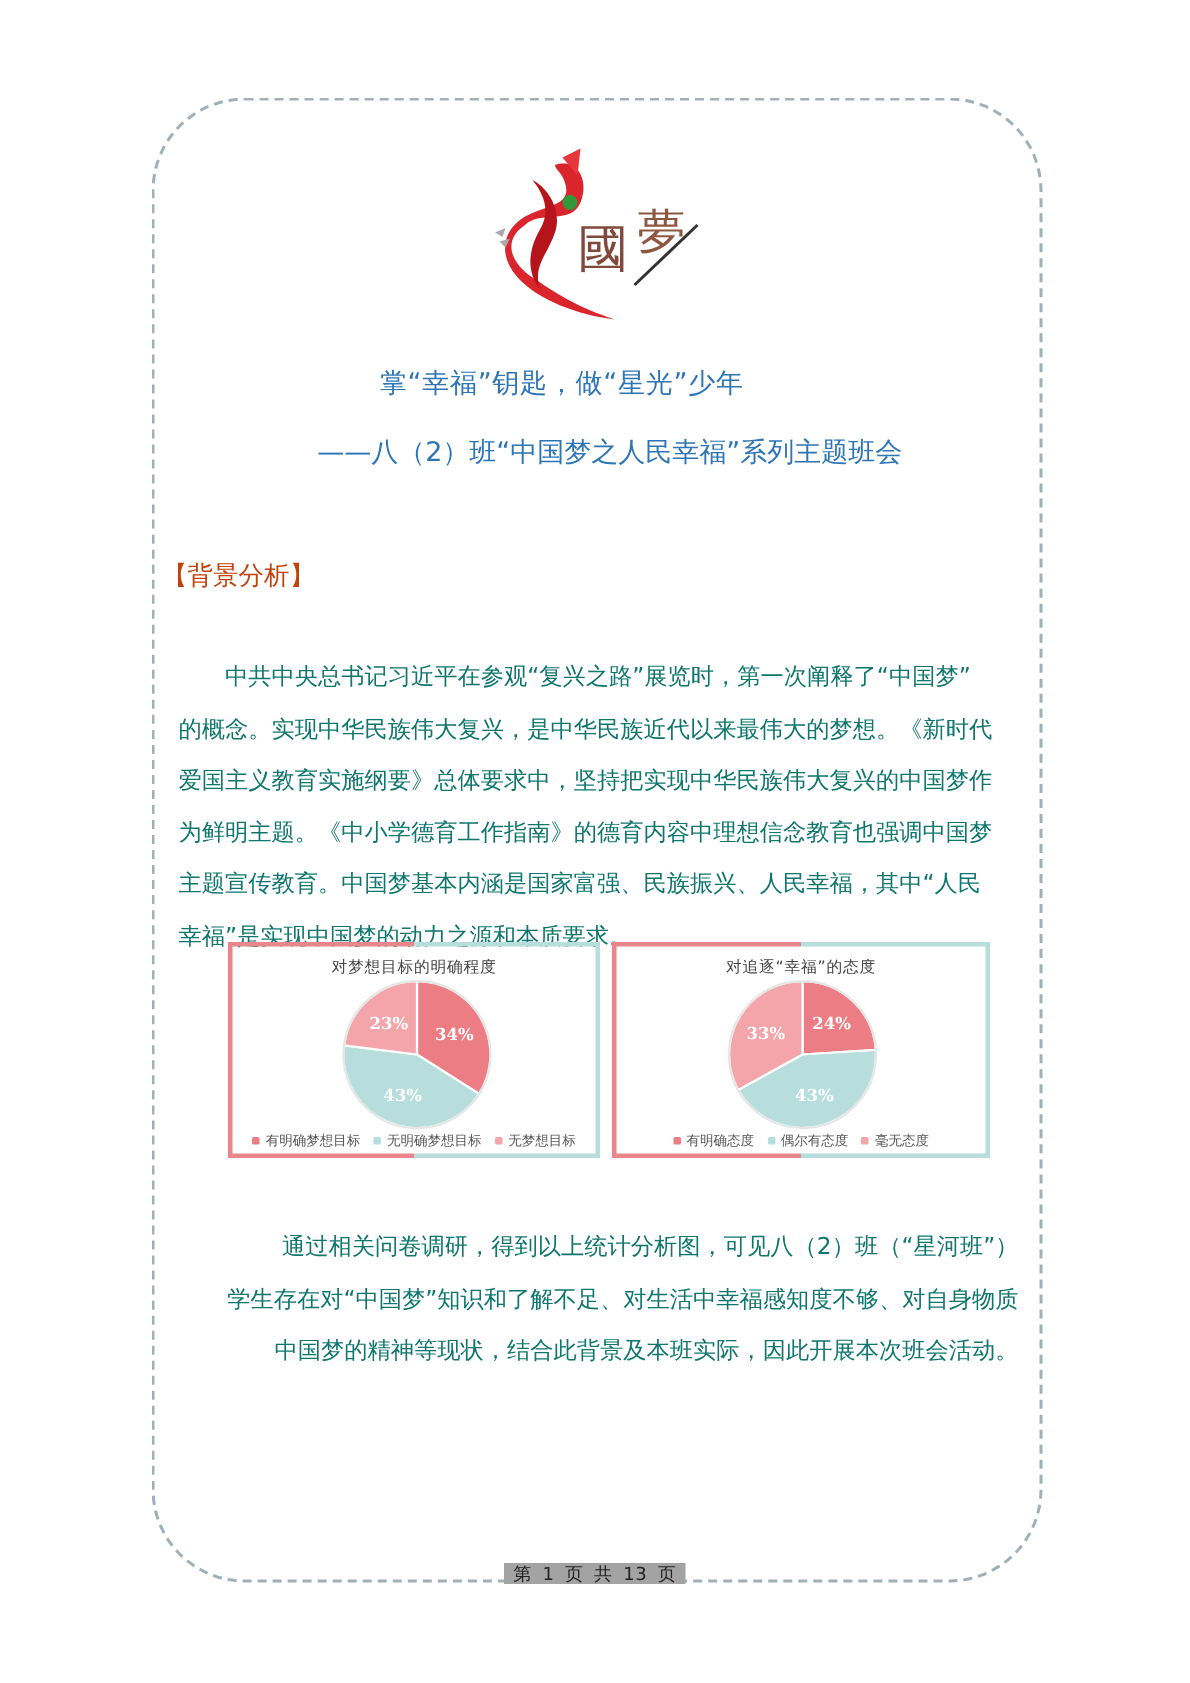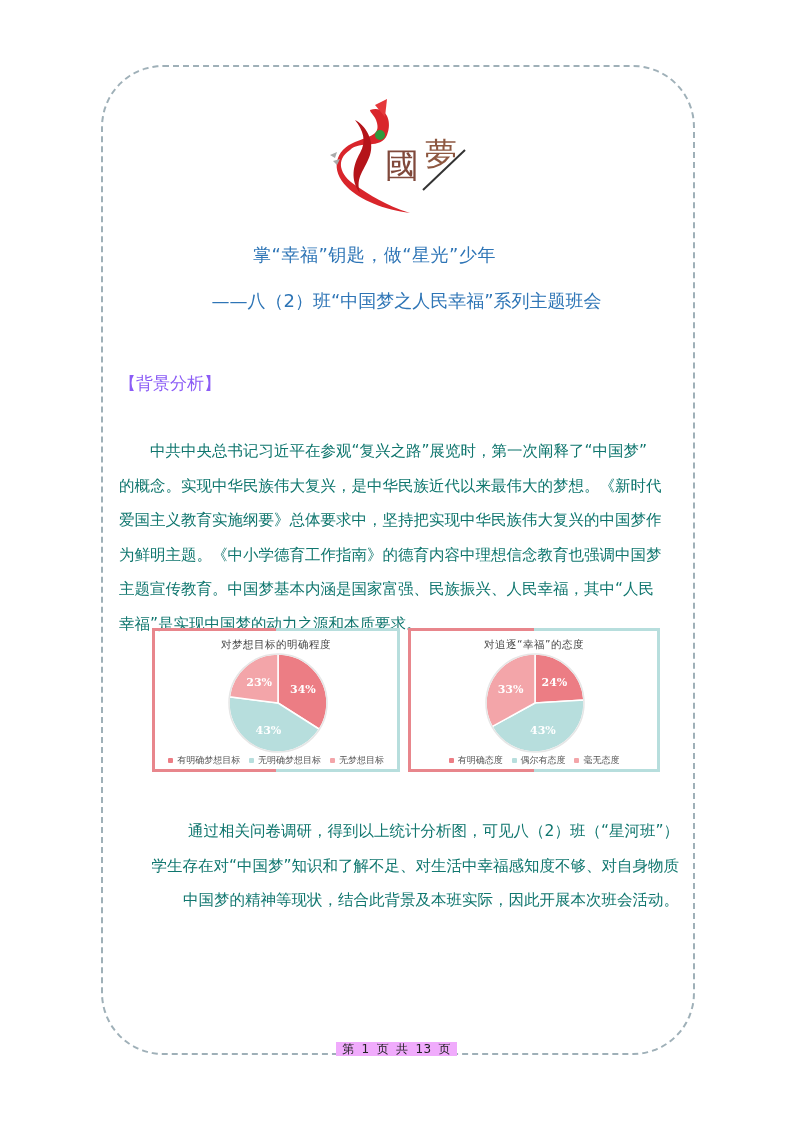--- a/index.html
+++ b/index.html
@@ -13,21 +13,21 @@
   .title-main {
     position: absolute; left: 0; width: 793px; top: 243px; text-align: center;
     font-size: 18px; color: #2e75b6; letter-spacing: 0.5px; padding-left: 0px;
   }
   .title-main span { display: inline-block; margin-left: -44px; }
   .title-sub {
     position: absolute; left: 0; width: 793px; top: 289px; text-align: center;
     font-size: 18px; color: #2e75b6;
   }
   .title-sub span { display: inline-block; margin-left: 20px; }
-  .section-heading { position: absolute; left: 119px; top: 372px; font-size: 17px; color: #8b5cf6; }
+  .section-heading { position: absolute; left: 108px; top: 372px; font-size: 17px; color: #c2410c; }
   .para {
     position: absolute; left: 119px; width: 560px; font-size: 15.5px; line-height: 34.5px;
     color: #0f766e;
   }
   .para .line { display: block; white-space: nowrap; }
   .para .indent { padding-left: 31px; }
   .para1 { top: 434px; }
   .para2 { top: 814px; text-align: right; }
 
   .chart-frame {
@@ -52,21 +52,21 @@
   .legend {
     position: absolute; left: 0; right: 0; top: 126px; text-align: center;
     font-size: 9px; color: #555; white-space: nowrap;
   }
   .legend .item { display: inline-block; margin: 0 3px; }
   .legend .dot { display: inline-block; width: 5px; height: 5px; margin-right: 4px; vertical-align: middle; border-radius: 1px; }
   .footer {
     position: absolute; left: 0; width: 793px; top: 1041px; text-align: center;
     font-size: 12px; color: #222; letter-spacing: 0.3px;
   }
-  .footer .mask { background: #f0abfc; padding: 0 6px; word-spacing: 3px; }
+  .footer .mask { background: #a3a3a3; padding: 0 6px; word-spacing: 3px; }
 </style>
 </head>
 <body>
 
 <div class="page-border"></div>
 
 <div class="logo">
   <svg width="160" height="125" viewBox="0 0 160 125">
 
     <path d="M55 15 C70 10 78 25 72 40 C66 55 45 45 35 55 C20 65 25 80 40 90 C55 100 70 110 95 118 C70 115 45 105 32 92 C15 75 20 55 40 47 C55 41 65 40 62 28 C60 20 55 18 55 15 Z" fill="#d9252b"></path>

